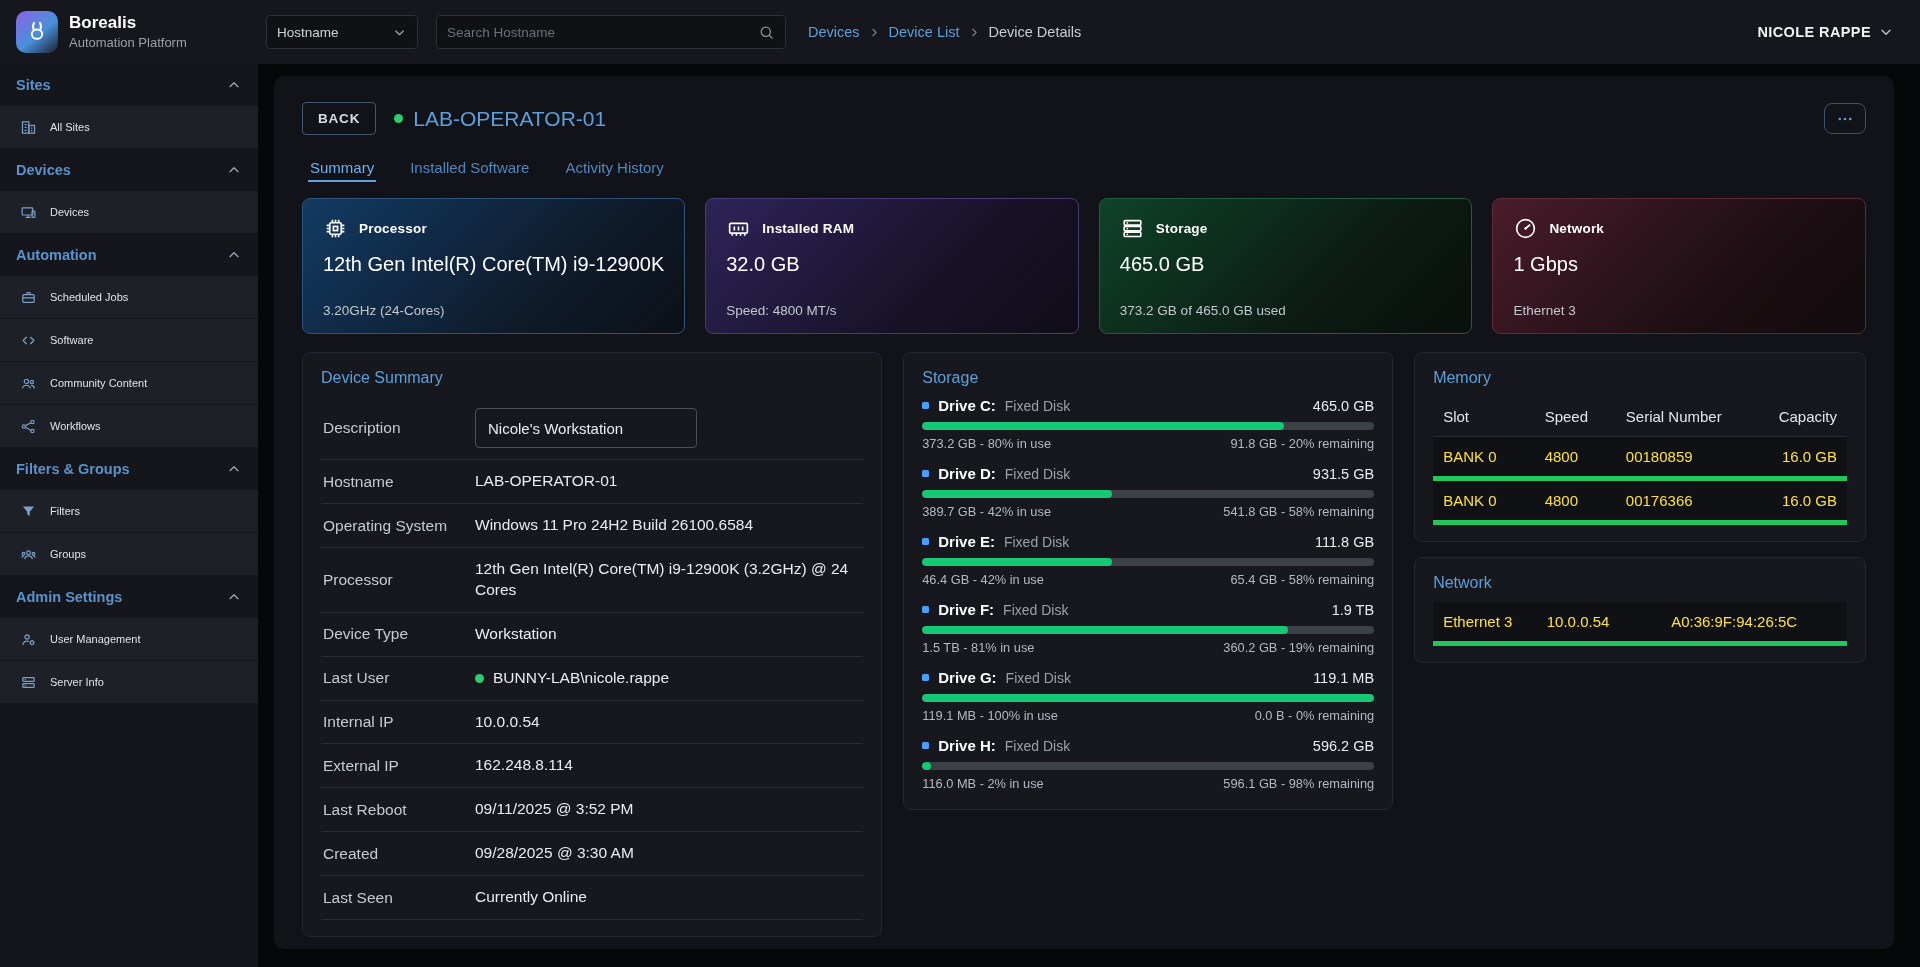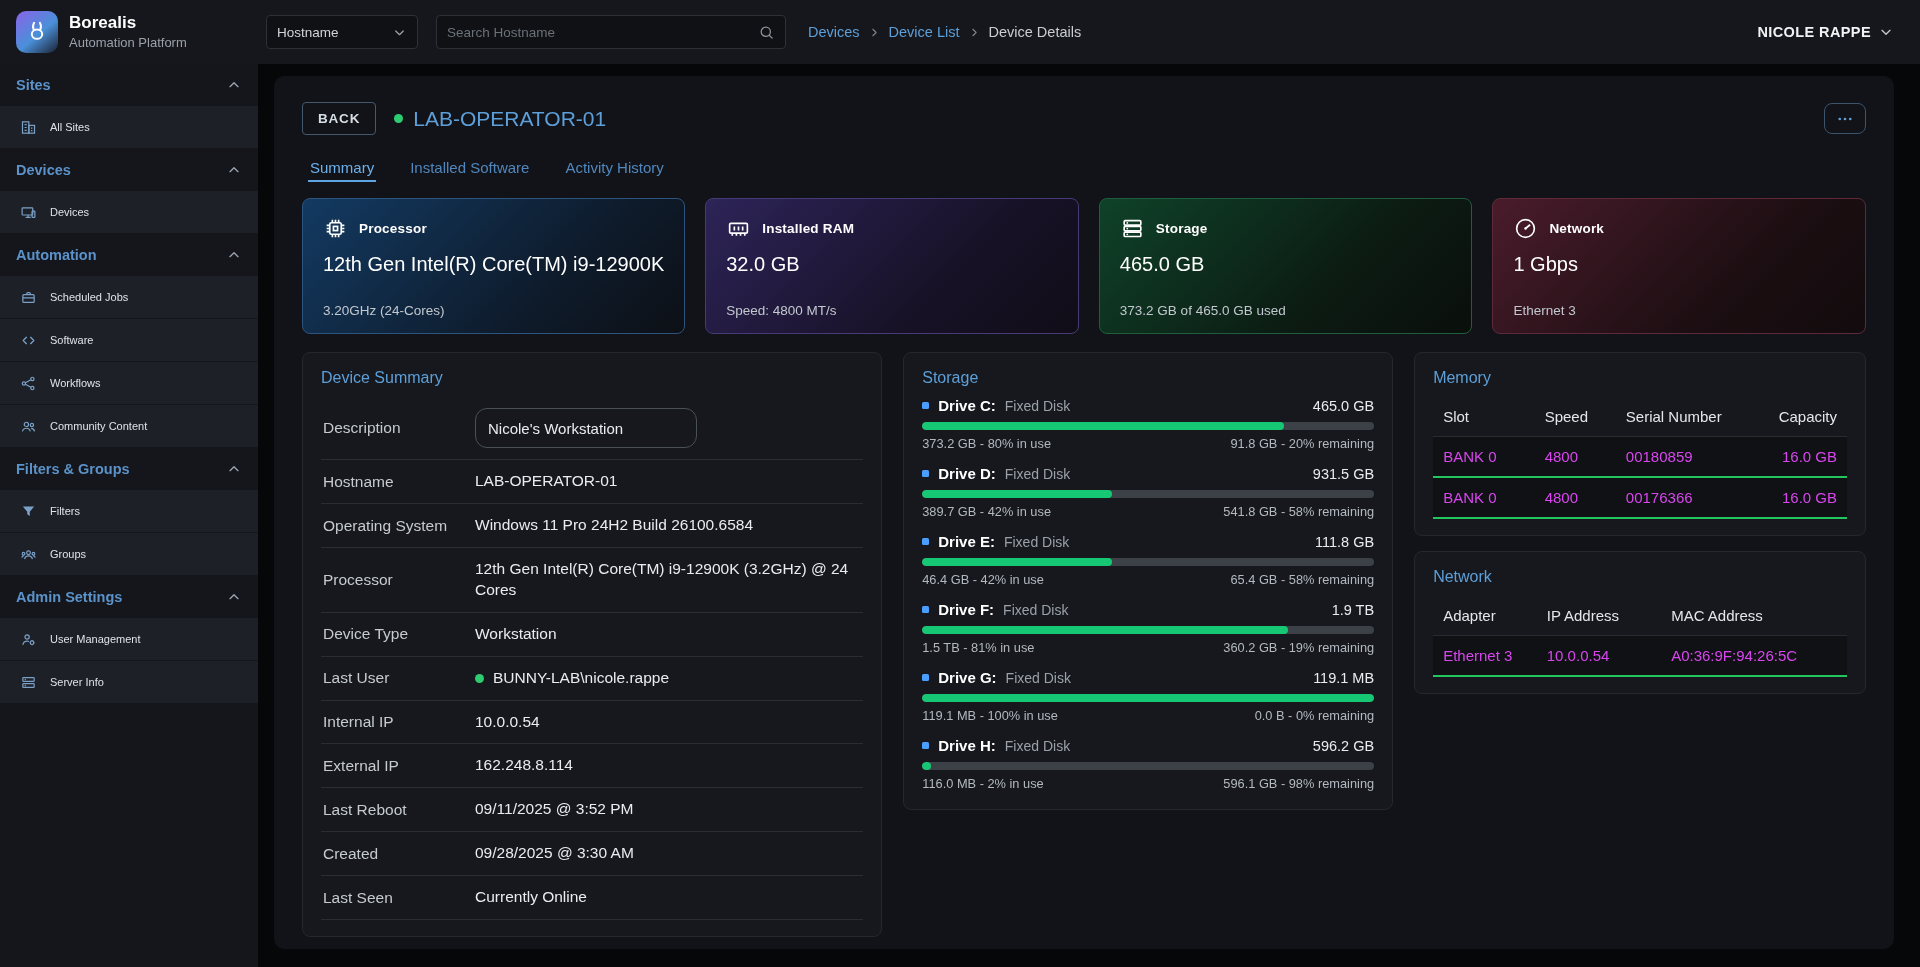--- a/index.html
+++ b/index.html
@@ -91,36 +91,36 @@
   .columns{display:flex;gap:21px;margin-top:18px;align-items:flex-start;}
   .card{background:var(--bg-card);border:1px solid var(--border-card);border-radius:8px;padding:16px 18px;}
   .card-title{color:var(--blue);font-size:16px;margin-bottom:10px;}
   .col-summary{flex:1.2;}
   .col-storage{flex:1;}
   .col-right{flex:1;display:flex;flex-direction:column;gap:15px;}
   
   .sum-row{display:flex;align-items:center;padding:11px 2px;border-bottom:1px solid var(--row-line);font-size:15.5px;}
   .sum-label{width:128px;flex:none;color:#c6cbd1;margin-right:24px;line-height:1.25;}
   .sum-value{color:#e9ecef;line-height:1.35;display:flex;align-items:center;gap:9px;}
-  .desc-input{width:222px;height:40px;border:1px solid #4a5058;border-radius:12px;background:transparent;
+  .desc-input{width:222px;height:40px;border:1px solid #4a5058;border-radius:4px;background:transparent;
     color:#e9ecef;font-family:inherit;font-size:15px;padding:0 12px;outline:none;}
   
   .drive{margin-bottom:14px;}
   .drive-head{display:flex;align-items:center;gap:9px;}
   .drive-bullet{width:7px;height:7px;background:#4a9eff;border-radius:1.5px;flex:none;}
   .drive-name{font-size:15px;font-weight:bold;color:#fff;}
   .drive-type{font-size:14px;color:#9aa1a9;}
   .drive-size{margin-left:auto;font-size:14.5px;color:#e9ecef;}
   .bar{height:8px;border-radius:4px;background:#3c4148;margin:8px 0 6px;overflow:hidden;}
   .bar-fill{height:100%;border-radius:4px;background:var(--green);}
   .drive-sub{display:flex;justify-content:space-between;font-size:12.8px;color:#b3b9c0;}
   
   .tbl-head,.tbl-row{display:grid;align-items:center;padding:11px 10px;font-size:15px;}
   .tbl-head{color:#e3e6ea;border-bottom:1px solid #282b31;}
-  .tbl-row{background:rgba(0,0,0,.28);color:#d946ef;border-bottom:2px solid #22c55e;}
+  .tbl-row{background:rgba(0,0,0,.28);color:#fde047;border-bottom:5px solid #22c55e;}
   .mem-grid{grid-template-columns:1.25fr 1fr 1.6fr 1fr;}
   .net-grid{grid-template-columns:1fr 1.2fr 1.6fr;}
   .col-last{text-align:right;}
 </style>
 </head>
 <body>
 
 <svg width="0" height="0" style="position:absolute" aria-hidden="true">
   <defs>
     <symbol id="i-chev-up" viewBox="0 0 24 24">
@@ -337,29 +337,29 @@
       <span>Scheduled Jobs</span>
     </div>
     <div class="side-item">
       <svg class="ic" width="17" height="17">
           <use href="#i-code"></use>
         </svg>
       <span>Software</span>
     </div>
     <div class="side-item">
       <svg class="ic" width="17" height="17">
+          <use href="#i-community"></use>
+        </svg>
+      <span>Community Content</span>
+    </div>
+    <div class="side-item">
+      <svg class="ic" width="17" height="17">
           <use href="#i-hub"></use>
         </svg>
       <span>Workflows</span>
-    </div>
-    <div class="side-item">
-      <svg class="ic" width="17" height="17">
-          <use href="#i-community"></use>
-        </svg>
-      <span>Community Content</span>
     </div>
 
     <div class="side-header">
       <span>Filters &amp; Groups</span>
       <svg class="ic chev" width="16" height="16">
           <use href="#i-chev-up"></use>
         </svg>
     </div>
     <div class="side-item">
       <svg class="ic" width="17" height="17">
@@ -630,25 +630,20 @@
             <div class="tbl-row mem-grid">
               <span>BANK 0</span>
               <span>4800</span>
               <span>00176366</span>
               <span class="col-last">16.0 GB</span>
             </div>
           </section>
 
           <section class="card">
             <div class="card-title">Network</div>
-            <div class="tbl-head net-grid">
-              <span>Adapter</span>
-              <span>IP Address</span>
-              <span>MAC Address</span>
-            </div>
             <div class="tbl-row net-grid">
               <span>Ethernet 3</span>
               <span>10.0.0.54</span>
               <span>A0:36:9F:94:26:5C</span>
             </div>
           </section>
         </div>
       </div>
 
     </div>

